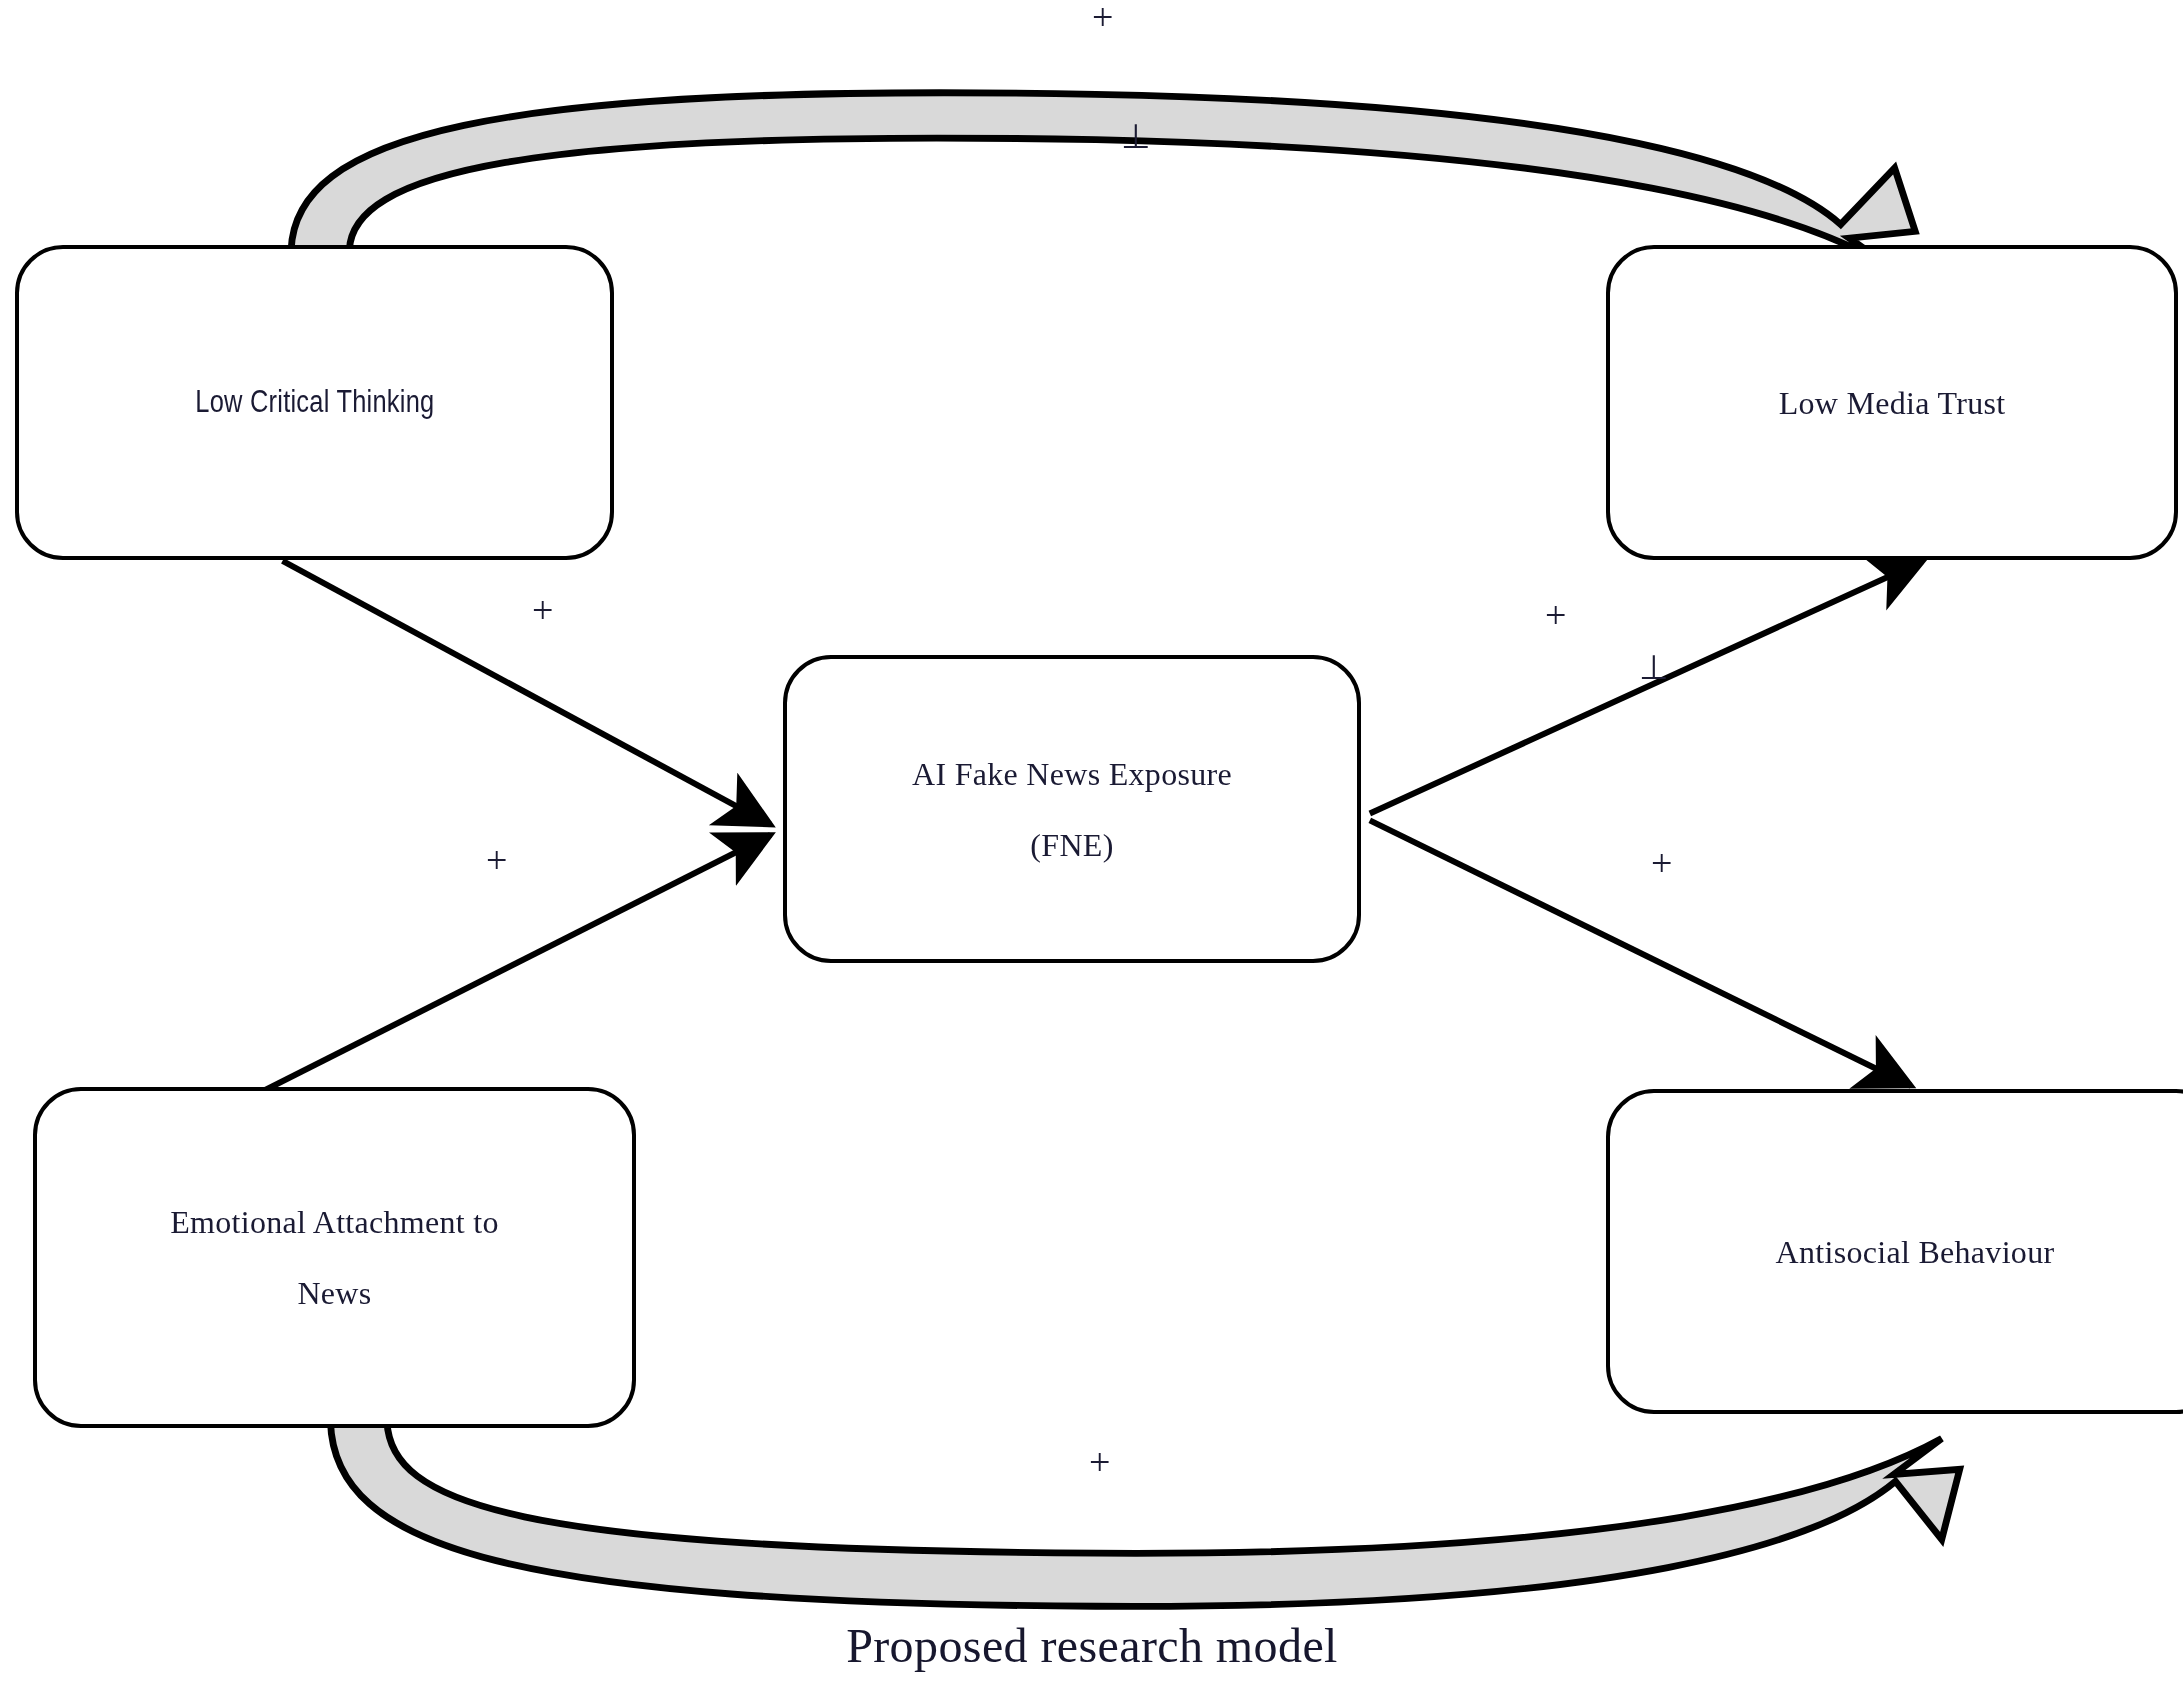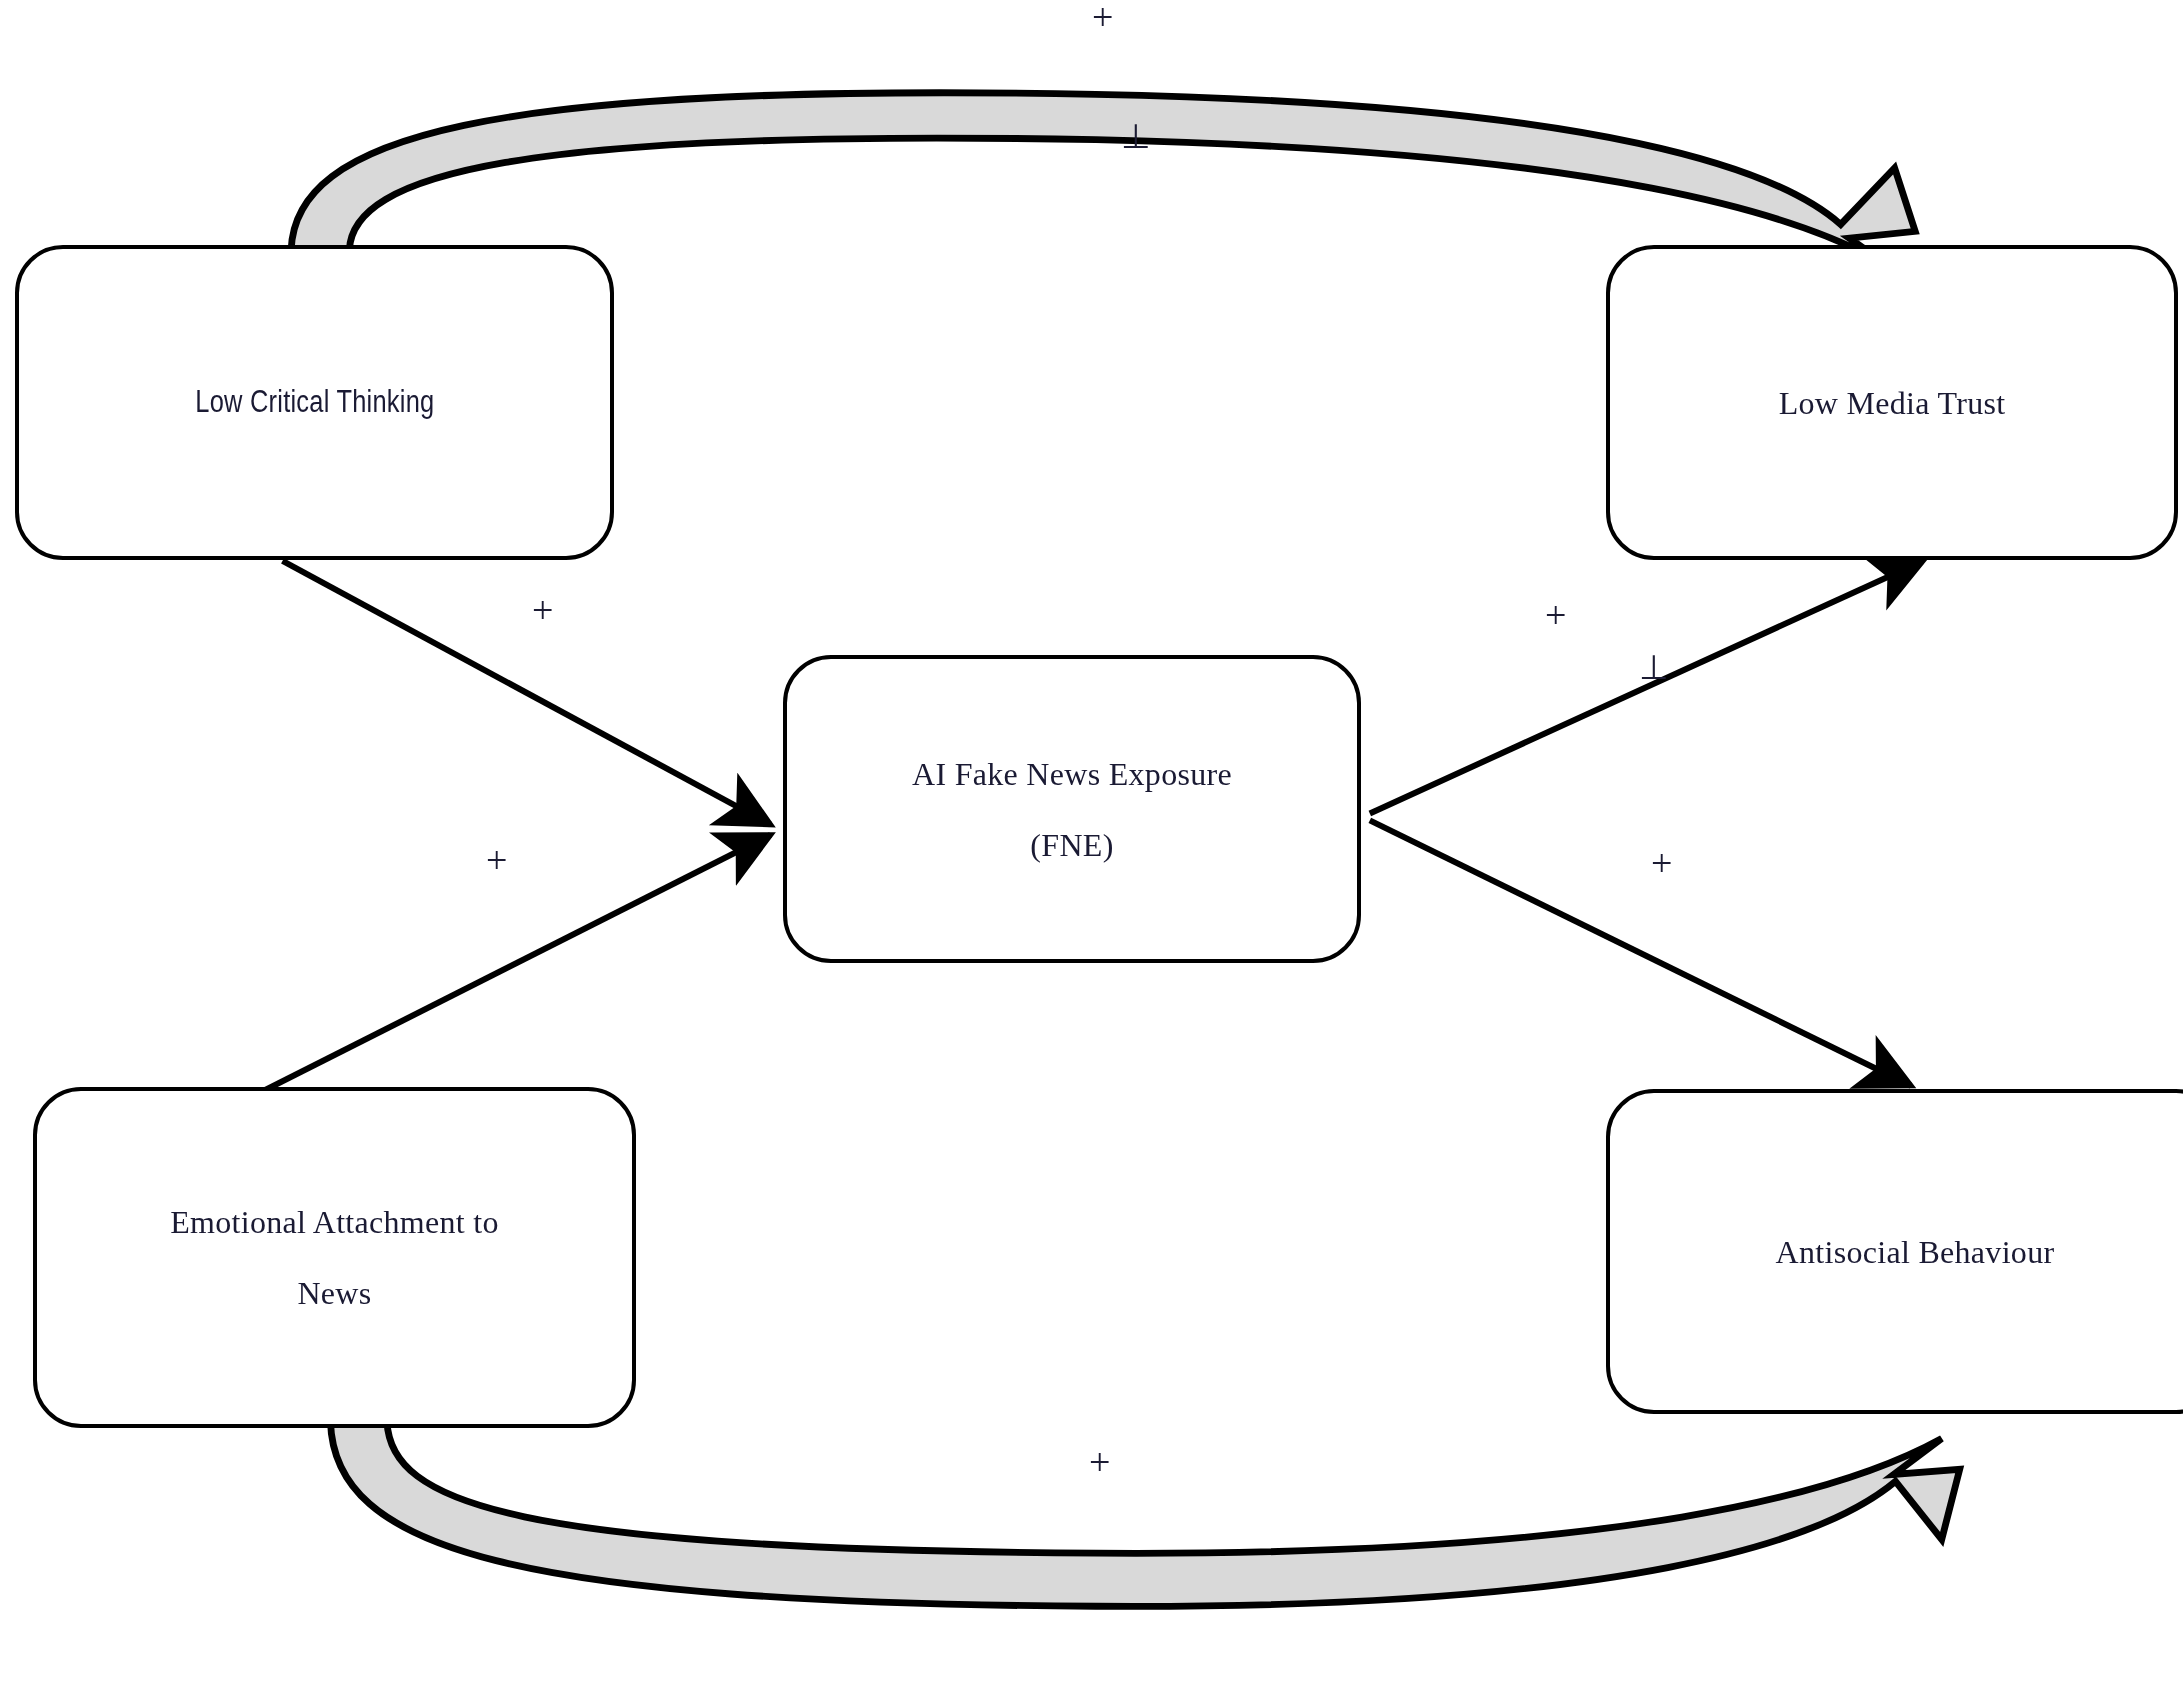--- a/index.html
+++ b/index.html
@@ -162,15 +162,16 @@
   <div class="sign" style="left:486px; top:841px;">+</div>
 
   <div class="sign" style="left:1545px; top:596px;">+</div>
 
   <div class="sign perp" style="left:1639px; top:651px;">⊥</div>
 
   <div class="sign" style="left:1651px; top:844px;">+</div>
 
   <div class="sign" style="left:1089px; top:1443px;">+</div>
 
+  <div class="caption" style="top:1618px;">Proposed research model</div>
 
 </div>
 
 
 </body></html>

